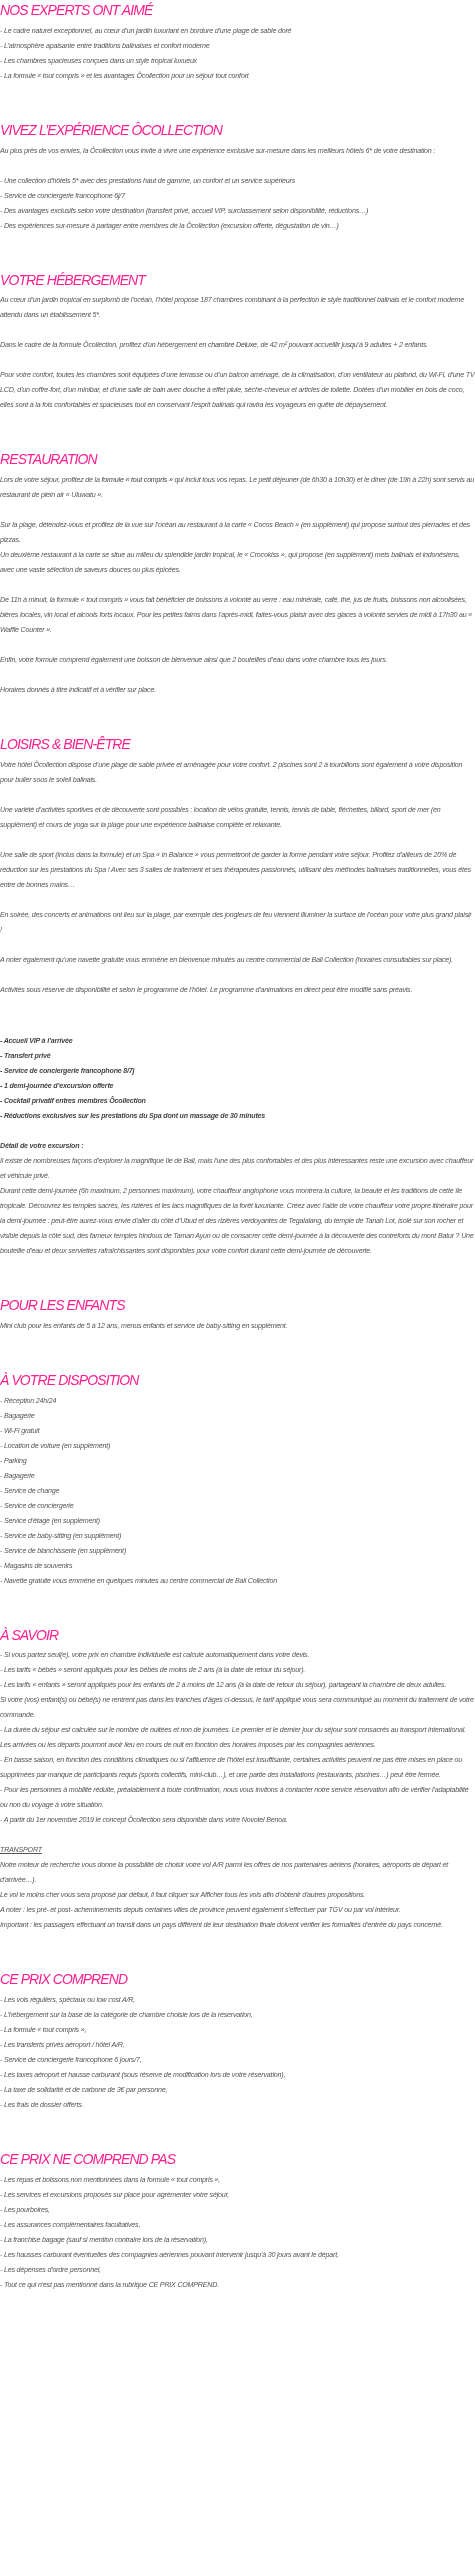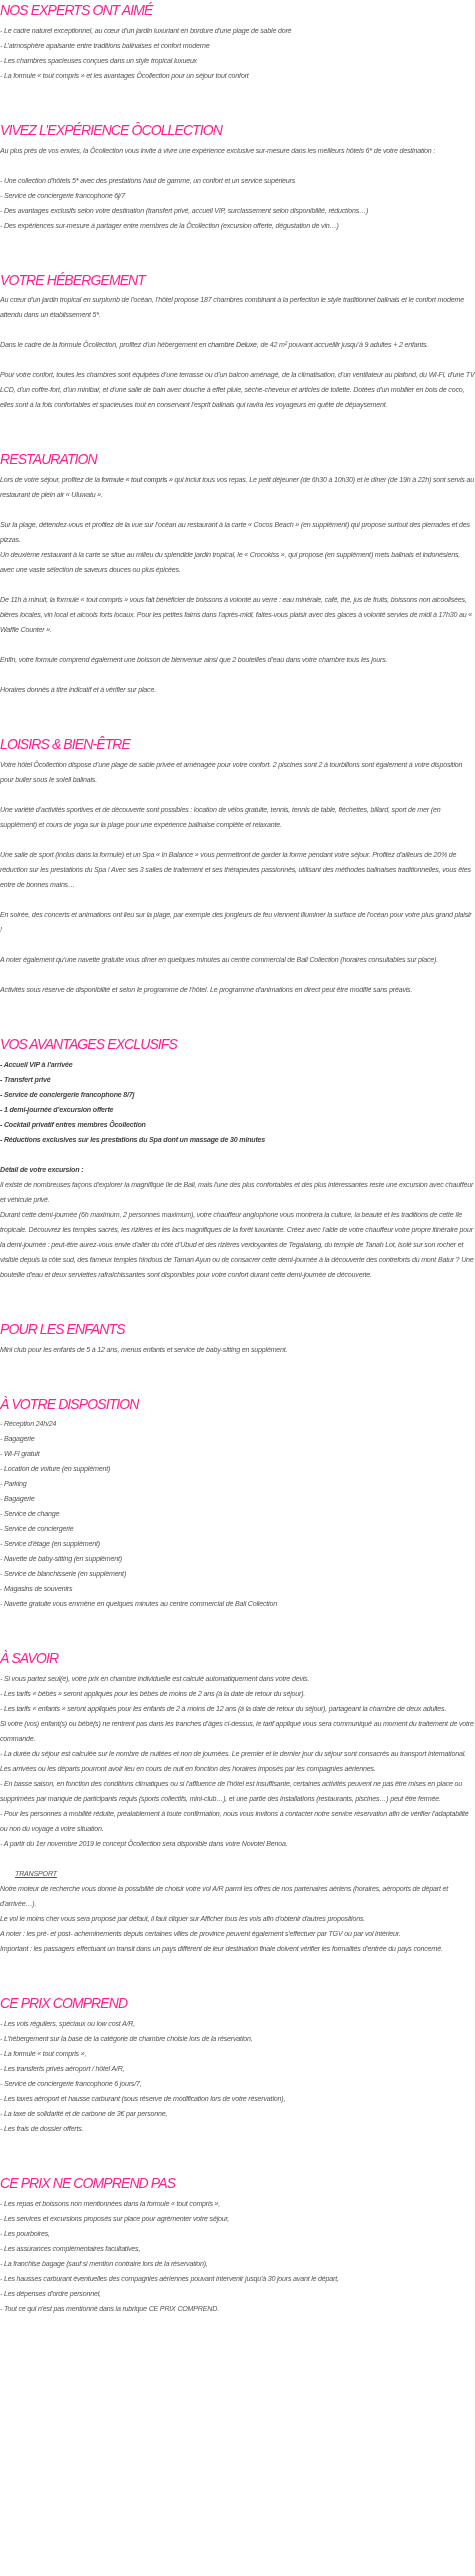--- a/index.html
+++ b/index.html
@@ -24,21 +24,21 @@
     text-transform: uppercase;
     margin: 0 0 2.5px 0;
     line-height: 21.3px;
   }
   .gap-sm { height: 15px; }
   .gap-lg { height: 36px; }
   p { margin: 0; }
   .list-line { margin: 0; }
   b { font-weight: normal; color: #444; }
   .bold-line { font-weight: bold; color: #444; }
-  .underline { text-decoration: underline; padding-left: 15px; }
+  .underline { text-decoration: underline; }
 </style>
 </head>
 <body>
 
 <div class="page">
 
   <section class="section">
     <h2>NOS EXPERTS ONT AIMÉ</h2>
     <p class="list-line">- Le cadre naturel exceptionnel, au cœur d’un jardin luxuriant en bordure d’une plage de sable doré</p>
     <p class="list-line">- L’atmosphère apaisante entre traditions balinaises et confort moderne</p>
@@ -86,28 +86,27 @@
   <section class="section">
     <h2>LOISIRS &amp; BIEN-ÊTRE</h2>
     <p>Votre hôtel Ôcollection dispose d’une plage de sable privée et aménagée pour votre confort. 2 piscines sont 2 à tourbillons sont également à votre disposition pour buller sous le soleil balinais.</p>
     <div class="gap-sm"></div>
     <p>Une variété d’activités sportives et de découverte sont possibles : location de vélos gratuite, tennis, tennis de table, fléchettes, billard, sport de mer (en supplément) et cours de yoga sur la plage pour une expérience balinaise complète et relaxante.</p>
     <div class="gap-sm"></div>
     <p>Une salle de sport (inclus dans la formule) et un Spa « In Balance » vous permettront de garder la forme pendant votre séjour. Profitez d’ailleurs de 20% de réduction sur les prestations du Spa ! Avec ses 3 salles de traitement et ses thérapeutes passionnés, utilisant des méthodes balinaises traditionnelles, vous êtes entre de bonnes mains…</p>
     <div class="gap-sm"></div>
     <p>En soirée, des concerts et animations ont lieu sur la plage, par exemple des jongleurs de feu viennent illuminer la surface de l’océan pour votre plus grand plaisir !</p>
     <div class="gap-sm"></div>
-    <p>A noter également qu’une navette gratuite vous dîner en quelques minutes au centre commercial de Bali Collection (horaires consultables sur place).</p>
+    <p>A noter également qu’une navette gratuite vous emmène en bienvenue minutes au centre commercial de Bali Collection (horaires consultables sur place).</p>
     <div class="gap-sm"></div>
     <p>Activités sous réserve de disponibilité et selon le programme de l’hôtel. Le programme d’animations en direct peut être modifié sans préavis.</p>
   </section>
   <div class="gap-lg"></div>
 
   <section class="section">
-    <h2>VOS AVANTAGES EXCLUSIFS</h2>
     <p class="list-line bold-line">- Accueil VIP à l’arrivée</p>
     <p class="list-line bold-line">- Transfert privé</p>
     <p class="list-line bold-line">- Service de conciergerie francophone 8/7j</p>
     <p class="list-line bold-line">- 1 demi-journée d’excursion offerte</p>
     <p class="list-line bold-line">- Cocktail privatif entres membres Ôcollection</p>
     <p class="list-line bold-line">- Réductions exclusives sur les prestations du Spa dont un massage de 30 minutes</p>
     <div class="gap-sm"></div>
     <p class="bold-line">Détail de votre excursion :</p>
     <p>Il existe de nombreuses façons d'explorer la magnifique île de Bali, mais l'une des plus confortables et des plus intéressantes reste une excursion avec chauffeur et véhicule privé.</p>
     <p>Durant cette demi-journée (6h maximum, 2 personnes maximum), votre chauffeur anglophone vous montrera la culture, la beauté et les traditions de cette île tropicale. Découvrez les temples sacrés, les rizières et les lacs magnifiques de la forêt luxuriante. Créez avec l’aide de votre chauffeur votre propre itinéraire pour la demi-journée : peut-être aurez-vous envie d’aller du côté d’Ubud et des rizières verdoyantes de Tegalalang, du temple de Tanah Lot, isolé sur son rocher et visible depuis la côte sud, des fameux temples hindous de Taman Ayun ou de consacrer cette demi-journée à la découverte des contreforts du mont Batur ? Une bouteille d’eau et deux serviettes rafraîchissantes sont disponibles pour votre confort durant cette demi-journée de découverte.</p>
@@ -124,21 +123,21 @@
     <h2>À VOTRE DISPOSITION</h2>
     <p class="list-line">- Réception 24h/24</p>
     <p class="list-line">- Bagagerie</p>
     <p class="list-line">- Wi-Fi gratuit</p>
     <p class="list-line">- Location de voiture (en supplément)</p>
     <p class="list-line">- Parking</p>
     <p class="list-line">- Bagagerie</p>
     <p class="list-line">- Service de change</p>
     <p class="list-line">- Service de conciergerie</p>
     <p class="list-line">- Service d’étage (en supplément)</p>
-    <p class="list-line">- Navette de baby-sitting (en supplément)</p>
+    <p class="list-line">- Service de baby-sitting (en supplément)</p>
     <p class="list-line">- Service de blanchisserie (en supplément)</p>
     <p class="list-line">- Magasins de souvenirs</p>
     <p class="list-line">- Navette gratuite vous emmène en quelques minutes au centre commercial de Bali Collection</p>
   </section>
   <div class="gap-lg"></div>
 
   <section class="section">
     <h2>À SAVOIR</h2>
     <p class="list-line">- Si vous partez seul(e), votre prix en chambre individuelle est calculé automatiquement dans votre devis.</p>
     <p class="list-line">- Les tarifs « bébés » seront appliqués pour les bébés de moins de 2 ans (à la date de retour du séjour).</p>

